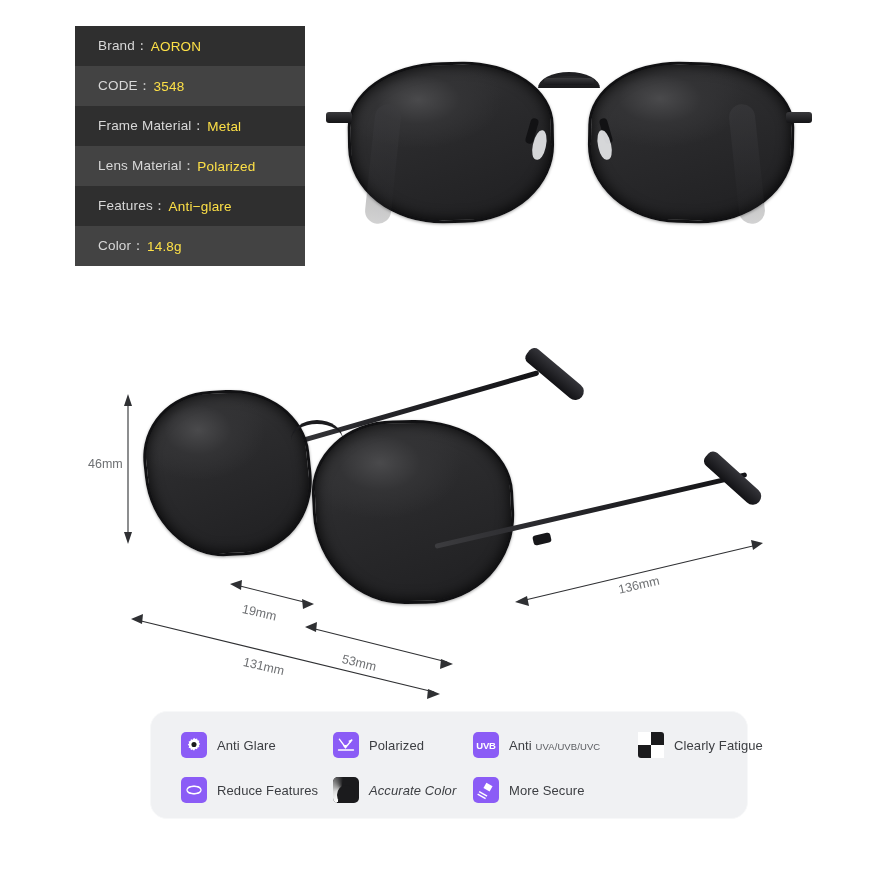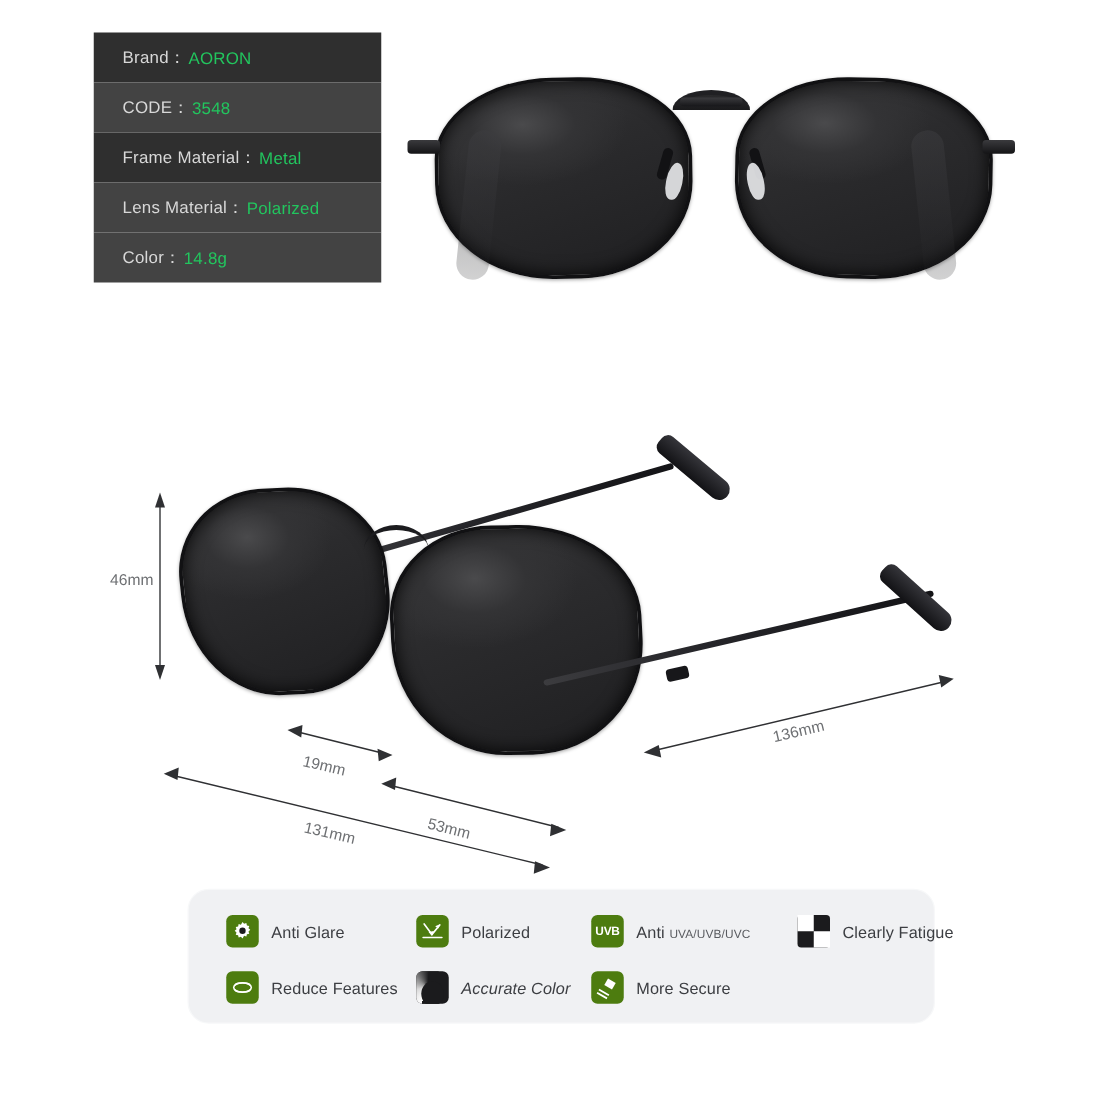--- a/index.html
+++ b/index.html
@@ -17,21 +17,21 @@
   }
   .spec-row{
     height:40px;display:flex;align-items:center;
     padding-left:23px;box-sizing:border-box;
     font-size:13.5px;color:#d6d6d6;letter-spacing:.2px;
     white-space:nowrap;
   }
   .spec-row.odd{background:#2f2f2f;}
   .spec-row.even{background:#434343;}
   .spec-row .k{color:#d8d8d8;}
-  .spec-row .v{color:#22c55e;margin-left:2px;}
+  .spec-row .v{color:#fde047;margin-left:2px;}
 
   
   .lens{
     position:absolute;
     background:
       radial-gradient(ellipse 60% 45% at 34% 22%, #4a4a4c 0%, #333335 35%, transparent 70%),
       linear-gradient(160deg,#3a3a3c 0%,#2b2b2d 40%,#1f1f21 100%);
     border:3.5px solid #111113;
     box-shadow:inset 0 0 14px rgba(0,0,0,.85), 0 1px 3px rgba(0,0,0,.35);
   }
@@ -141,21 +141,21 @@
     background:#f0f1f3;border:1px solid #f7f8f9;border-radius:17px;
     box-sizing:border-box;
   }
   .feat-row{position:absolute;left:0;width:100%;height:40px;display:block;margin-left:12px;}
   .feat-row.r1{top:18px;}
   .feat-row.r2{top:63px;}
   .feat{
     position:absolute;display:flex;align-items:center;height:30px;
   }
   .ficon{
-    width:26px;height:26px;border-radius:5px;background:#4d7c0f;
+    width:26px;height:26px;border-radius:5px;background:#8b5cf6;
     position:relative;flex:0 0 auto;overflow:hidden;
     display:flex;align-items:center;justify-content:center;
   }
   .flabel{
     margin-left:10px;font-size:13px;color:#3c3e42;white-space:nowrap;
     letter-spacing:.1px;
   }
   .flabel .small{font-size:9.5px;color:#5a5c60;letter-spacing:.1px;}
   .uvb-txt{
     color:#fff;font-size:9.5px;font-weight:bold;letter-spacing:-.2px;
@@ -193,20 +193,24 @@
       <span class="k">CODE：</span>
       <span class="v">3548</span>
     </div>
     <div class="spec-row odd">
       <span class="k">Frame Material：</span>
       <span class="v">Metal</span>
     </div>
     <div class="spec-row even">
       <span class="k">Lens Material：</span>
       <span class="v">Polarized</span>
+    </div>
+    <div class="spec-row odd">
+      <span class="k">Features：</span>
+      <span class="v">Anti−glare</span>
     </div>
     <div class="spec-row even">
       <span class="k">Color：</span>
       <span class="v">14.8g</span>
     </div>
   </div>
 
   <div class="front">
     <div class="lens lens-l"></div>
     <div class="lens lens-r"></div>

